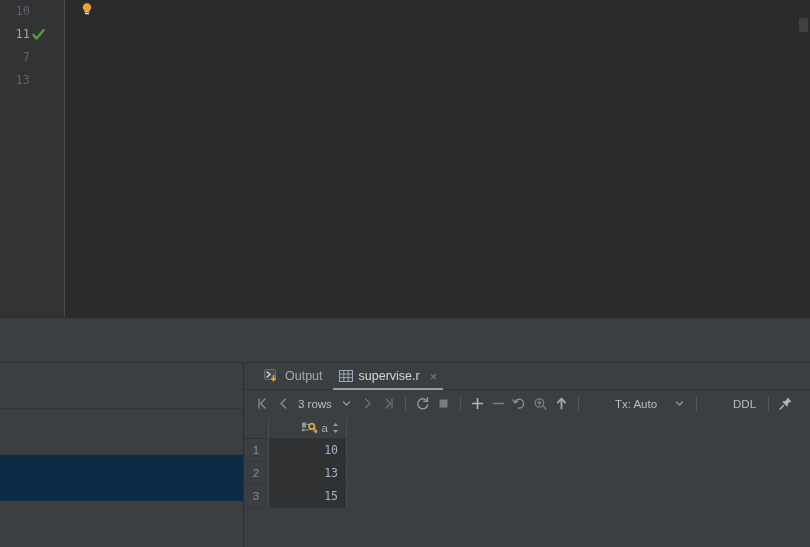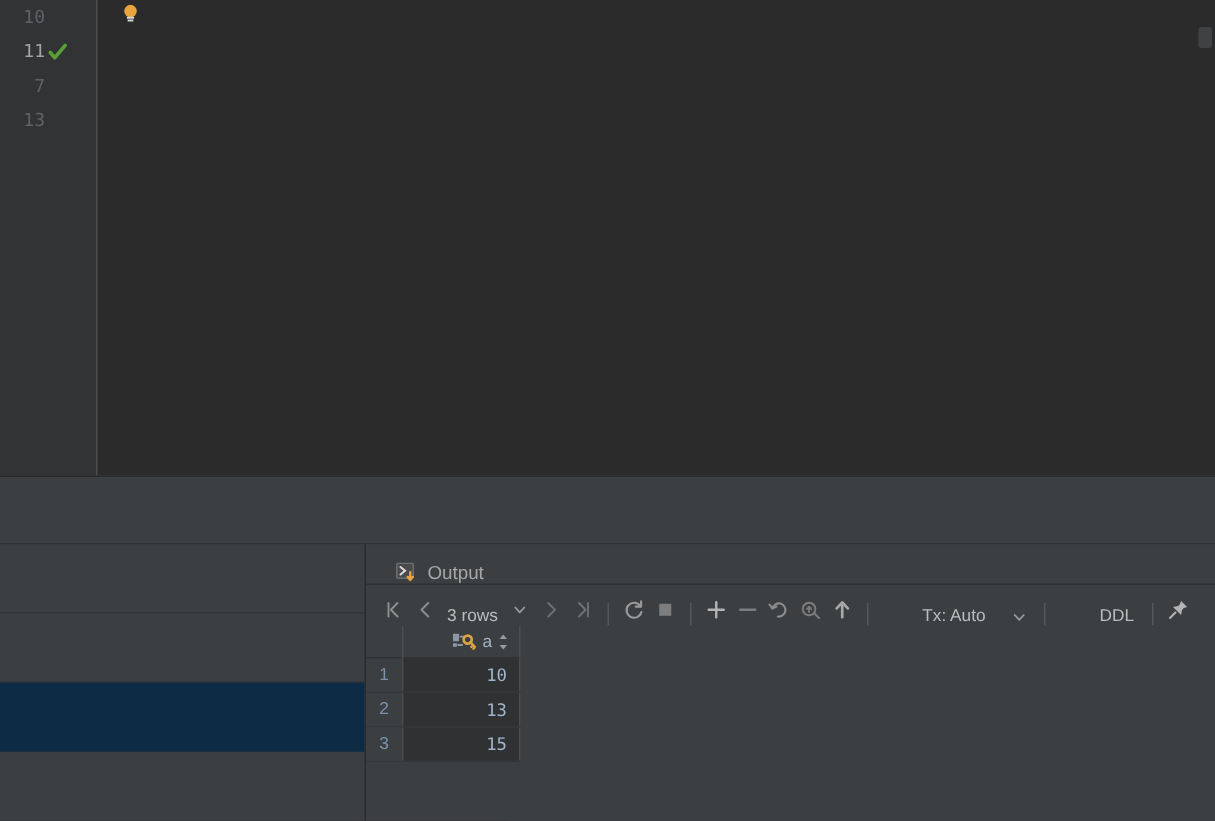--- a/index.html
+++ b/index.html
@@ -92,36 +92,36 @@
   .results {
     position: absolute; left: 244px; top: 363px; width: 566px; height: 184px;
     background: #3c3f41;
   }
   .tabs-bar {
     position: relative; height: 27px; background: #3c3f41;
     display: flex; align-items: center; padding-left: 12px;
     border-bottom: 1px solid #2f3133;
   }
   .tab {
-    display: flex; gap: 6px;
+    display: flex; align-items: center; gap: 6px;
     height: 27px; padding: 12px 8px;
     color: #a7a7a7; font-size: 12.5px; cursor: default;
     position: relative;
   }
   .tab.active { color: #d6d6d6; }
   .tab.active::after {
     content: ""; position: absolute; left: 2px; right: 2px; bottom: 0;
     height: 2px; background: #9b9b9b;
   }
   .tab-close {
     color: #808080; font-size: 13px; margin-left: 4px; line-height: 1;
   }
 
   .toolbar {
-    height: 27px; display: flex; align-items: flex-end;
+    height: 27px; display: flex; align-items: center;
     padding: 0 8px; gap: 0px; background: #3c3f41;
   }
   .tb-btn {
     display: flex; align-items: center; justify-content: center;
     height: 22px; min-width: 21px; padding: 0 3px;
     color: #9a9a9a; font-size: 13px;
   }
   .tb-label {
     color: #bcbcbc; font-size: 11.5px; padding: 0 6px;
     display: flex; align-items: center; gap: 18px; margin-left: 24px;
@@ -244,20 +244,33 @@
         <span>
           <svg class="icon-svg" width="15" height="14" viewBox="0 0 15 14">
             <rect x="0.5" y="0.5" width="11" height="10" rx="1" fill="#4a4a4a" stroke="#6e6e6e"></rect>
             <path d="M3 3 L6 5.5 L3 8" stroke="#d8d8d8" stroke-width="1.4" fill="none" stroke-linecap="round"></path>
             <path d="M9.5 6.5 v4.5 M7.8 9.6 L9.5 11.6 L11.2 9.6" stroke="#e8a33d" stroke-width="1.6" fill="none" stroke-linecap="round" stroke-linejoin="round"></path>
           </svg>
         </span>
         <span>Output</span>
       </div>
 
+      <div class="tab active">
+        <span>
+          <svg class="icon-svg" width="14" height="13" viewBox="0 0 14 13">
+            <rect x="0.5" y="0.5" width="13" height="11" fill="#3c3f41" stroke="#9aabbd"></rect>
+            <line x1="0.5" y1="4" x2="13.5" y2="4" stroke="#9aabbd"></line>
+            <line x1="0.5" y1="7.7" x2="13.5" y2="7.7" stroke="#9aabbd"></line>
+            <line x1="4.8" y1="0.5" x2="4.8" y2="11.5" stroke="#9aabbd"></line>
+            <line x1="9.2" y1="0.5" x2="9.2" y2="11.5" stroke="#9aabbd"></line>
+          </svg>
+        </span>
+        <span>supervise.r</span>
+        <span class="tab-close">×</span>
+      </div>
     </div>
 
     <div class="toolbar">
 
       <div class="tb-btn">
         <svg class="icon-svg" width="13" height="13" viewBox="0 0 13 13">
           <path d="M9 2 L4.6 6.5 L9 11" stroke="#8d8d8d" stroke-width="1.3" fill="none" stroke-linecap="round" stroke-linejoin="round"></path>
           <line x1="3" y1="2" x2="3" y2="11" stroke="#8d8d8d" stroke-width="1.3" stroke-linecap="round"></line>
         </svg>
       </div>

